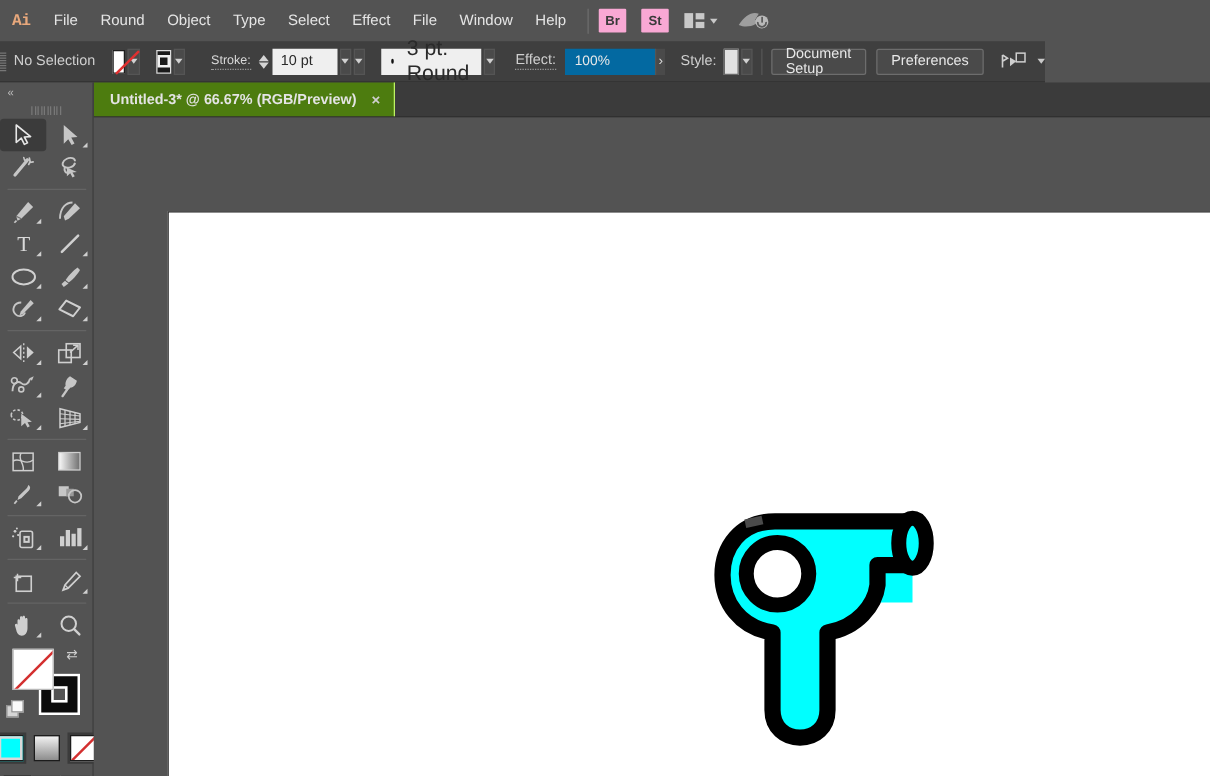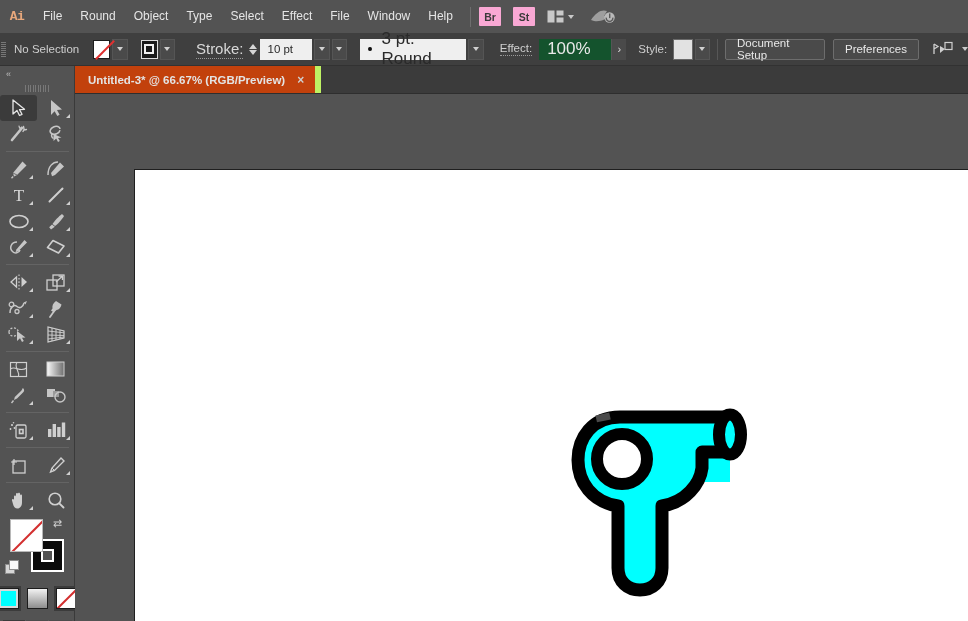--- a/index.html
+++ b/index.html
@@ -33,21 +33,21 @@
     width: 22px; height: 19px; display: flex; align-items: center; justify-content: center;
     border-radius: 1px; margin-right: 12px;
   }
   .arrange-icon { display: flex; align-items: center; gap: 5px; margin-right: 4px; }
   .chev { width: 0; height: 0; border-left: 4px solid transparent; border-right: 4px solid transparent;
           border-top: 5px solid #c9c9c9; }
   .chev-sm { border-left-width: 3.5px; border-right-width: 3.5px; border-top-width: 4.5px; }
 
   
   .ctrlbar {
-    position: absolute; left: 0; top: 33px; width: 968px; height: 33px;
+    position: absolute; left: 0; top: 33px; width: 836px; height: 33px;
     background: #3f3f3f;
     display: flex; align-items: center;
     border-bottom: 1px solid #323232;
   }
   .grip {
     width: 9px; height: 33px; display: flex; flex-direction: column;
     justify-content: center; align-items: center; gap: 1px; padding: 6px 0;
   }
   .grip i { display: block; width: 5px; height: 1px; background: #777; }
   .cb-label { color: #cfcfcf; font-size: 11.5px; white-space: nowrap; }
@@ -62,64 +62,64 @@
   }
   .sw-stroke { background: #1a1a1a; display: flex; align-items: center; justify-content: center; border-color: #ddd; }
   .sw-stroke .inner { width: 10px; height: 10px; border: 2px solid #f0f0f0; }
 
   .dd-btn {
     width: 17px; height: 21px; background: #4a4a4a; border: 1px solid #555;
     display: flex; align-items: center; justify-content: center; margin-left: 2px;
   }
   .dd-btn .chev { border-top-color: #d0d0d0; border-left-width: 3.5px; border-right-width: 3.5px; border-top-width: 4.5px;}
 
-  .stroke-lbl { color: #d9d9d9; font-size: 15px; border-bottom: 1px dotted #999; padding-bottom: 1px; }
+  .stroke-lbl { color: #d9d9d9; font-size: 10px; border-bottom: 1px dotted #999; padding-bottom: 1px; }
   .stepper { display: flex; flex-direction: column; margin: 0 3px 0 6px; gap: 1px; }
   .stepper .up   { width: 0; height: 0; border-left: 4px solid transparent; border-right: 4px solid transparent; border-bottom: 5px solid #d5d5d5;}
   .stepper .down { width: 0; height: 0; border-left: 4px solid transparent; border-right: 4px solid transparent; border-top: 5px solid #d5d5d5;}
 
   .field {
     background: #efefef; color: #2a2a2a; font-size: 11.5px; height: 21px;
     display: flex; align-items: center; padding: 0 7px; min-width: 52px;
   }
   .profile-field {
     background: #efefef; height: 21px; display: flex; align-items: center;
     padding: 0 8px; gap: 7px; color: #2a2a2a; font-size: 11.5px;
   }
   .profile-line { width: 62px; height: 4px; background: #111; border-radius: 2px; }
   .brush-field {
     background: #efefef; height: 21px; display: flex; align-items: center;
     padding: 0 8px; gap: 10px; color: #2a2a2a; font-size: 17px;
   }
   .brush-dot { width: 4px; height: 4px; border-radius: 50%; background: #111; }
   .op-field {
-    background: #14532d; color: #e9e9e9; font-size: 17px; height: 21px;
+    background: #0369a1; color: #e9e9e9; font-size: 11px; height: 21px;
     display: flex; align-items: center; padding: 0 8px; min-width: 72px;
   }
   .op-arrow {
     width: 17px; height: 21px; background: #4a4a4a; display: flex; align-items: center;
     justify-content: center; color: #d9d9d9; font-size: 11px; border-left: 1px solid #555;
   }
   .style-sw { width: 22px; height: 21px; background: #e2e2e2; border: 1px solid #6a6a6a; }
   .btn {
     background: #4a4a4a; border: 1px solid #6d6d6d; border-radius: 2px;
     color: #e8e8e8; font-size: 11.5px; height: 21px; padding: 0 11px;
     display: flex; align-items: center; cursor: default;
   }
 
   
   .tabbar {
     position: absolute; left: 75px; top: 66px; width: 893px; height: 28px;
     background: #3b3b3b; border-bottom: 1px solid #2e2e2e;
     display: flex; align-items: stretch;
   }
   .doctab {
-    background: #c2410c; display: flex; align-items: center; gap: 12px;
+    background: #4d7c0f; display: flex; align-items: center; gap: 12px;
     padding: 0 11px 0 13px; color: #e4e4e4; font-size: 11.5px; font-weight: bold;
-    border-right: 6px solid #bef264; white-space: nowrap;
+    border-right: 1px solid #bef264; white-space: nowrap;
   }
   .tab-close { color: #cfcfcf; font-size: 12px; line-height: 1; }
 
   
   .toolpanel {
     position: absolute; left: 0; top: 66px; width: 75px; height: 555px;
     background: #535353; border-right: 1px solid #3a3a3a;
   }
   .tp-head { height: 16px; display: flex; align-items: center; padding-left: 6px; }
   .dblchev { color: #bdbdbd; font-size: 9px; letter-spacing: -1px; }

